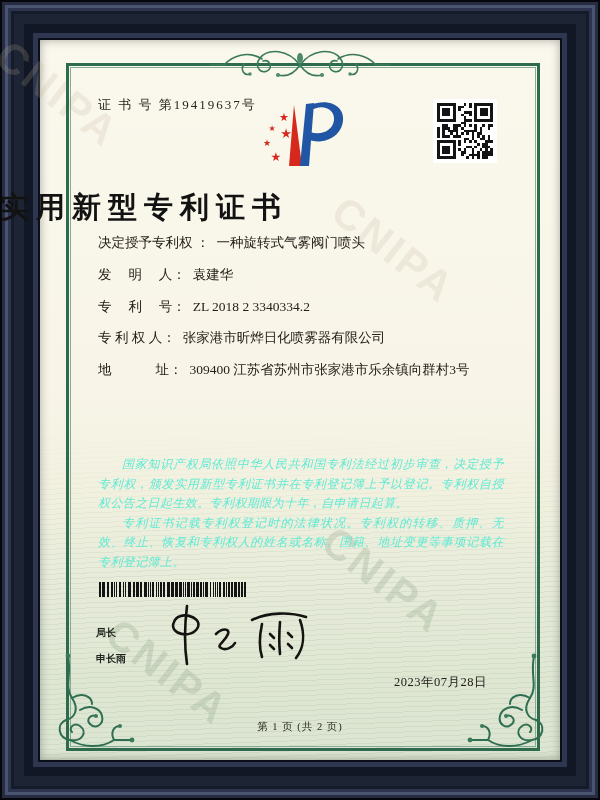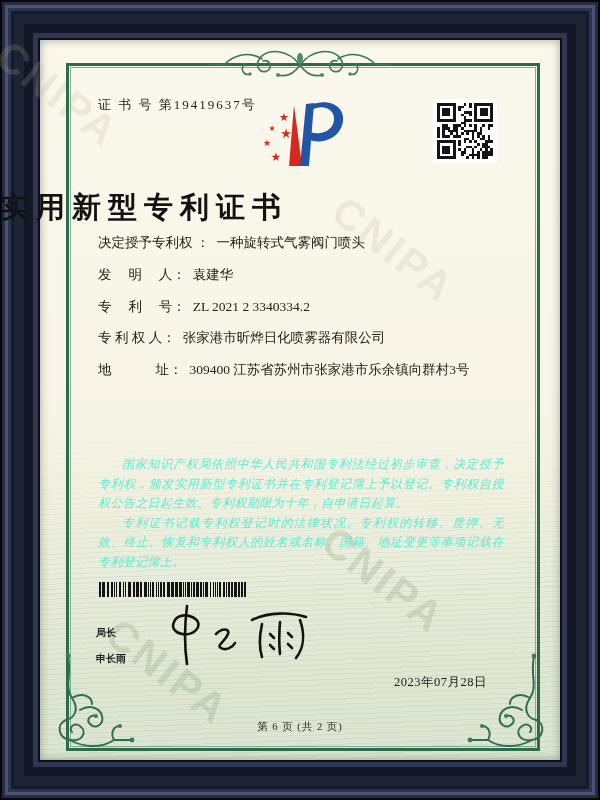--- a/index.html
+++ b/index.html
@@ -315,21 +315,21 @@
   <div class="title">实用新型专利证书</div>
 
   <div class="fields">
     <div class="frow">
       <span>决定授予专利权 ：</span><span class="fvalue">一种旋转式气雾阀门喷头</span>
     </div>
     <div class="frow">
       <span>发　 明　 人：</span><span class="fvalue">袁建华</span>
     </div>
     <div class="frow">
-      <span>专　 利　 号：</span><span class="fvalue">ZL 2021 2 3340334.2</span>
+      <span>专　 利　 号：</span><span class="fvalue">ZL 2018 2 3340334.2</span>
     </div>
     <div class="frow">
       <span>专 利 权 人：</span><span class="fvalue">张家港市昕烨日化喷雾器有限公司</span>
     </div>
     <div class="frow">
       <span>地　　　 址：</span><span class="fvalue">309400 江苏省苏州市张家港市乐余镇向群村3号</span>
     </div>
   </div>
 
   <div class="paras">
@@ -352,14 +352,14 @@
       <path d="M94,20 C110,12 132,12 148,17"></path>
       <path d="M104,24 C101,38 101,48 104,57"></path>
       <path d="M142,20 C147,34 146,48 138,58"></path>
       <path d="M122,22 C121,34 121,44 122,54"></path>
       <path d="M112,34 L116,38 M130,33 L134,37 M112,45 L116,49 M130,44 L134,48"></path>
     </g>
   </svg>
 
   <div class="issue-date">2023年07月28日</div>
 
-  <div class="page-footer">第 6 页 (共 2 页)</div>
+  <div class="page-footer">第 1 页 (共 2 页)</div>
 </div>
 
 </body></html>

